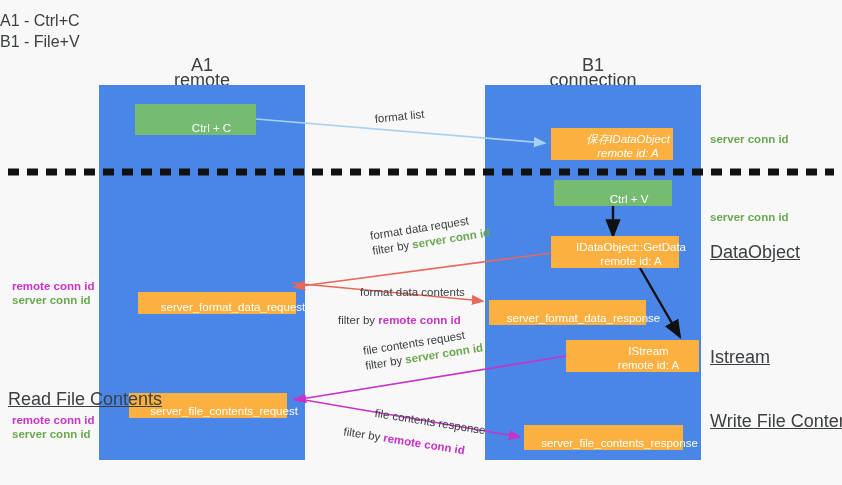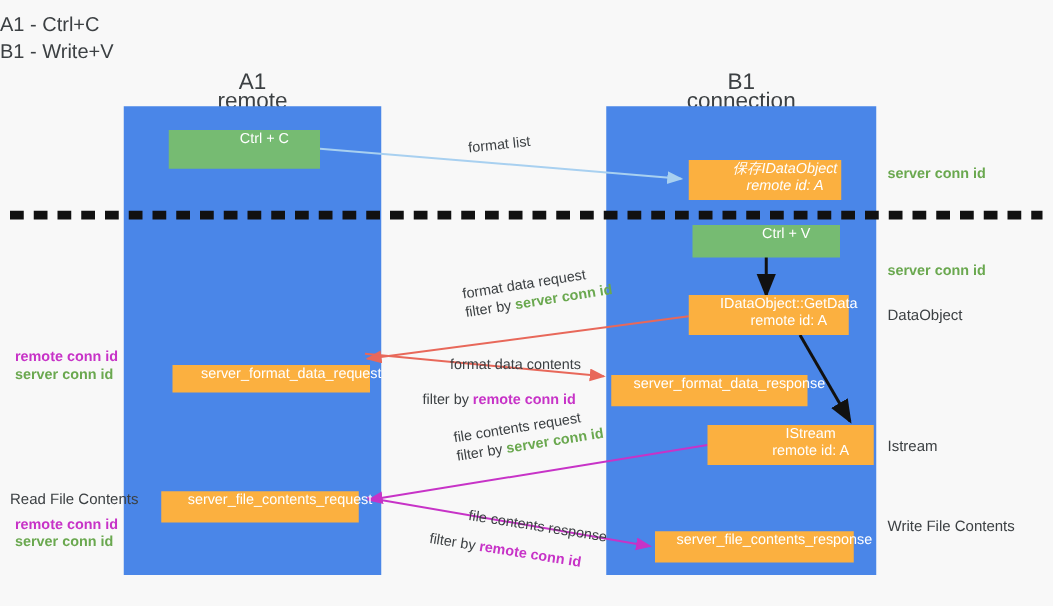--- a/index.html
+++ b/index.html
@@ -47,42 +47,42 @@
   .lane {
     background: #4a86e8;
   }
 
   
   .box {
     box-sizing: border-box;
     display: flex;
     flex-direction: column;
     align-items: center;
-    justify-content: flex-start;
+    justify-content: flex-end;
     text-align: center;
     color: #ffffff;
     font-size: 11.5px;
     line-height: 14px;
     padding-left: 32px;
   }
   .box.green { background: #76bb72; }
   .box.orange { background: #fbb040; }
   .box .l2 { display: block; }
 
   
   .lbl {
     font-size: 11.5px;
     line-height: 14px;
     color: #3c4043;
     white-space: nowrap;
   }
   .lbl.green { color: #6aa84f; font-weight: bold; }
   .lbl.magenta { color: #c733c7; font-weight: bold; }
   .lbl.plain { color: #3c4043; }
-  .lbl.big { font-size: 12px; }
+  .lbl.big { font-size: 18px; text-decoration: underline; }
 
   .two-line { line-height: 15px; }
 
   
   .rot-neg {
     transform: rotate(-6deg);
     transform-origin: left top;
   }
   .rot-neg9 {
     transform: rotate(-9deg);
@@ -101,21 +101,21 @@
     pointer-events: none;
   }
 </style>
 </head>
 <body>
 
 <div id="canvas">
 
   <div class="abs title-block">
     <div>A1 - Ctrl+C</div>
-    <div>B1 - Write+V</div>
+    <div>B1 - File+V</div>
   </div>
 
   <div class="abs col-header" style="left:99px; top:58px; width:206px;">
     <div>A1</div>
     <div class="l2">remote</div>
   </div>
   <div class="abs col-header" style="left:485px; top:58px; width:216px;">
     <div>B1</div>
     <div class="l2">connection</div>
   </div>

